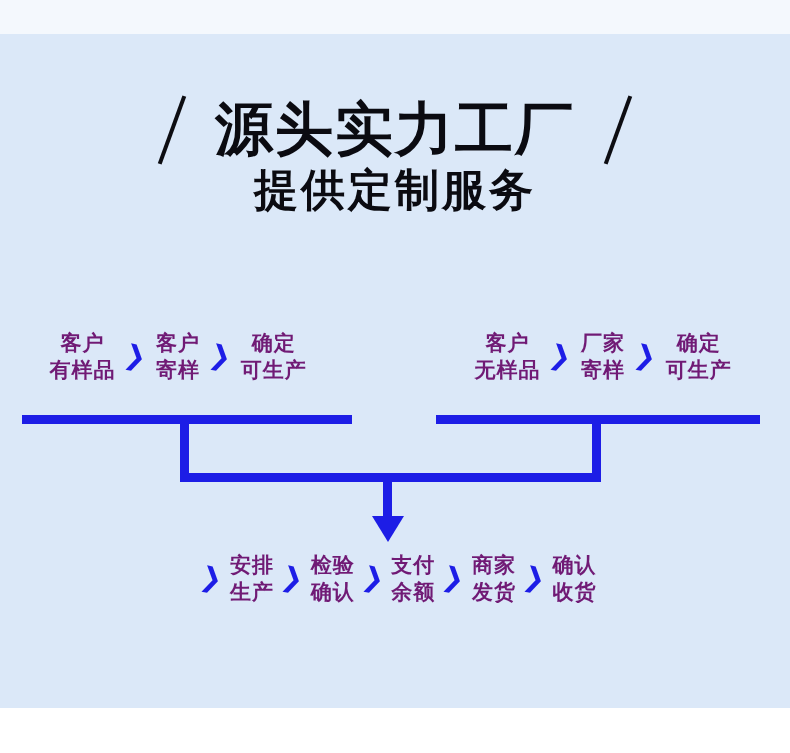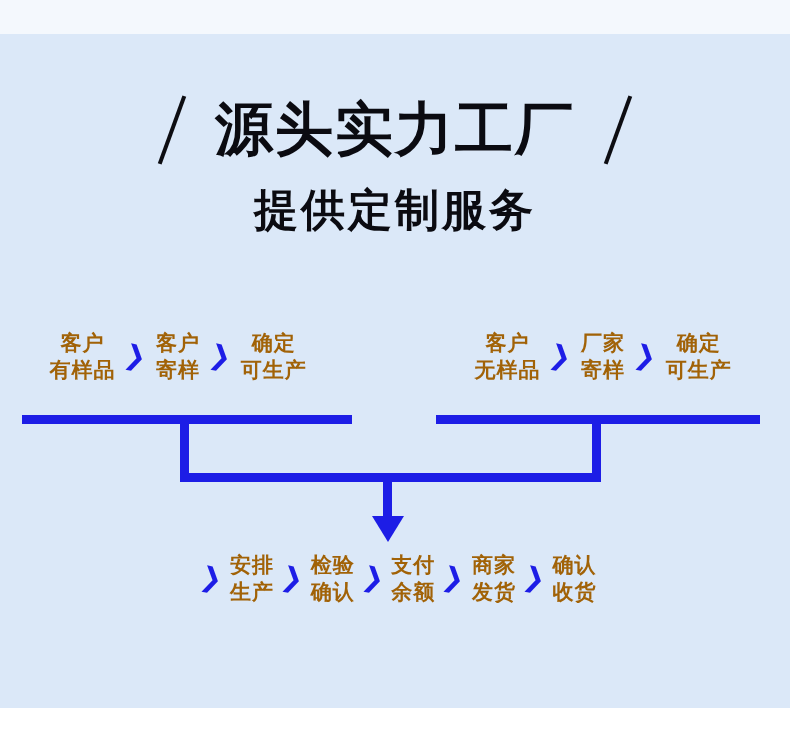--- a/index.html
+++ b/index.html
@@ -71,38 +71,38 @@
   }
   .title-text {
     font-size: 58px;
     font-weight: bold;
     color: #0b0b11;
     letter-spacing: 2px;
     line-height: 1.06;
     white-space: nowrap;
   }
   .subtitle-text {
-    margin-top: 20px;
+    margin-top: 0;
     font-size: 44px;
     font-weight: bold;
     color: #0b0b11;
     letter-spacing: 3px;
     line-height: 1.1;
     white-space: nowrap;
   }
 
   
   .flow-row {
     position: absolute;
     display: flex;
     align-items: center;
     justify-content: center;
   }
   .flow-node {
-    color: #a16207;
+    color: #701a75;
     font-size: 21px;
     font-weight: bold;
     line-height: 1.28;
     text-align: center;
     white-space: nowrap;
     letter-spacing: 1px;
   }
   .flow-node .ln { display: block; }
   .chev {
     color: #1d1de6;

